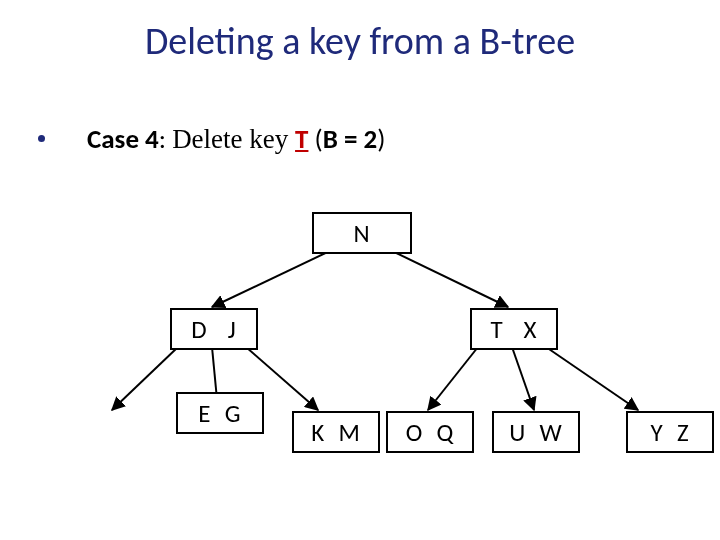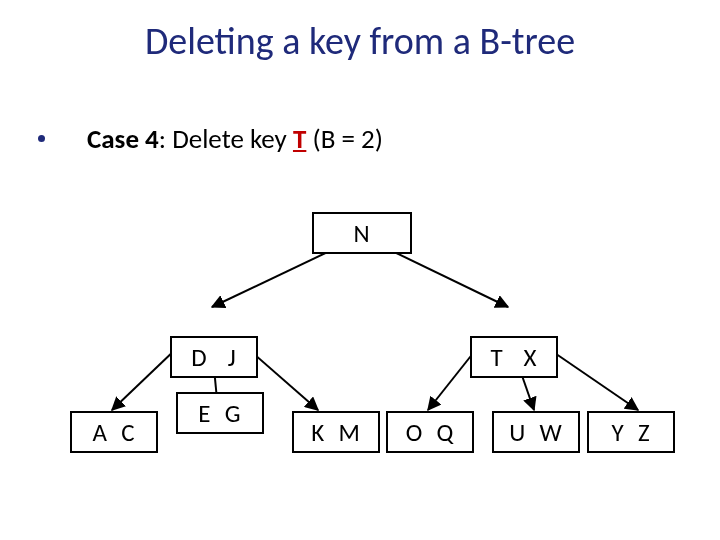--- a/index.html
+++ b/index.html
@@ -38,24 +38,24 @@
   .bullet-dot {
     width: 7px;
     height: 7px;
     border-radius: 50%;
     background: #1f2a7a;
     margin-right: 14px;
     flex: 0 0 auto;
   }
   .case-label { font-weight: 700; margin-left: 28px; }
   .case-sep   { font-weight: 400; }
-  .del-text   { font-weight: 400; }
+  .del-text   { font-weight: 400; font-family: Liberation Serif, serif; }
   .key-T      { font-weight: 700; color: #c00000; text-decoration: underline; }
   .paren      { font-weight: 400; }
-  .b-eq-2     { font-weight: 400; text-align: center; }
+  .b-eq-2     { font-weight: 700; text-align: center; }
   .closep     { font-weight: 400; }
 
   .tree {
     position: absolute;
     left: 0;
     top: 0;
     width: 720px;
     height: 540px;
   }
   .node {
@@ -65,21 +65,21 @@
     font-size: 25px;
     text-align: center;
     line-height: 1;
     display: flex;
     align-items: center;
     justify-content: center;
     letter-spacing: 1px;
     white-space: pre;
   }
   .node.root { width: 96px; height: 38px; }
-  .node.mid  { width: 84px; height: 38px; margin-top: 28px; }
+  .node.mid  { width: 84px; height: 38px; }
   .node.leaf { width: 84px; height: 38px; }
 
   svg.edges {
     position: absolute;
     left: 0; top: 0;
     width: 720px;
     height: 540px;
     pointer-events: none;
   }
 </style>
@@ -117,21 +117,20 @@
       <line x1="478" y1="347" x2="428" y2="410" stroke="#000" stroke-width="2" marker-end="url(#arrow)"></line>
       <line x1="512" y1="347" x2="534" y2="410" stroke="#000" stroke-width="2" marker-end="url(#arrow)"></line>
       <line x1="546" y1="347" x2="638" y2="410" stroke="#000" stroke-width="2" marker-end="url(#arrow)"></line>
     </svg>
 
     <div class="node root" style="left:312px; top:212px;">N</div>
 
     <div class="node mid" style="left:170px; top:308px;">D   J</div>
     <div class="node mid" style="left:470px; top:308px;">T   X</div>
 
-    <div class="node leaf" style="left:70px;  top:411px;">A  C</div>
     <div class="node leaf" style="left:176px; top:392px;">E  G</div>
     <div class="node leaf" style="left:292px; top:411px;">K  M</div>
     <div class="node leaf" style="left:386px; top:411px;text-align:center;">O  Q</div>
     <div class="node leaf" style="left:492px; top:411px;">U  W</div>
-    <div class="node leaf" style="left:587px; top:411px;">Y  Z</div>
+    <div class="node leaf" style="left:626px; top:411px;">Y  Z</div>
 
   </div>
 </div>
 
 </body></html>

